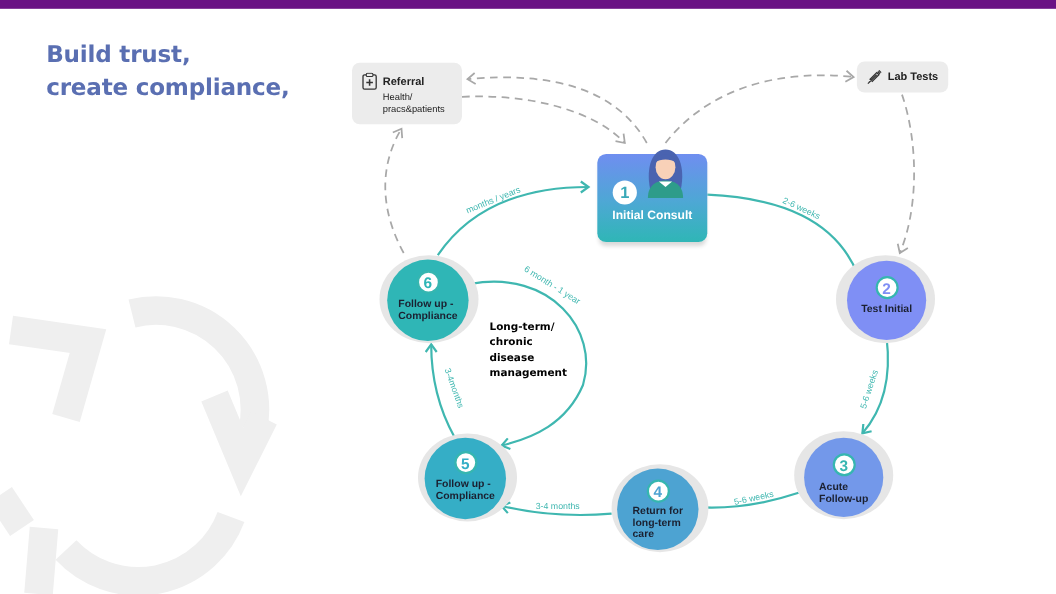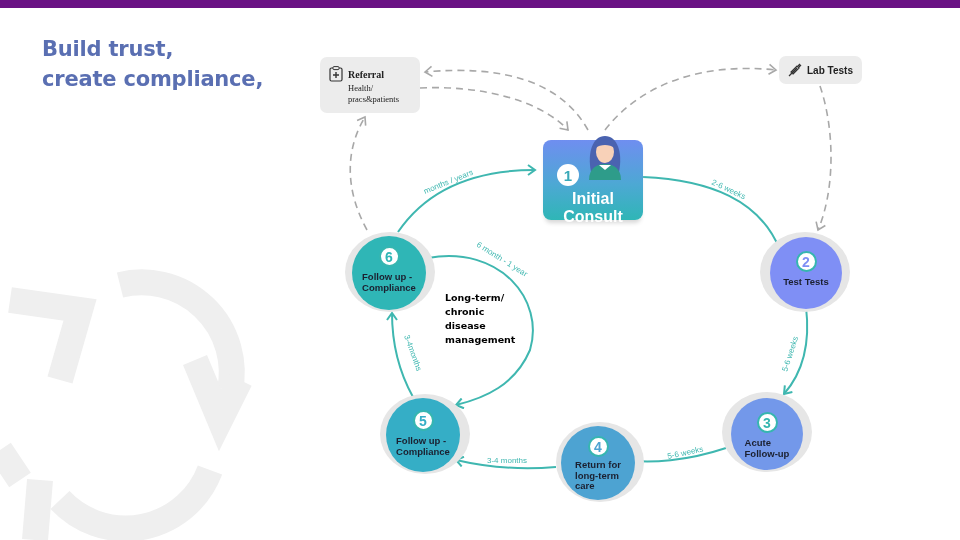--- a/index.html
+++ b/index.html
@@ -2,26 +2,26 @@
 <html><head>
 <meta charset="utf-8">
 <style>
   html,body{margin:0;padding:0;}
   body{width:960px;height:540px;position:relative;overflow:hidden;background:#ffffff;font-family:"DejaVu Sans",sans-serif;}
   .topbar{position:absolute;left:0;top:0;width:960px;height:8px;background:#6a1284;}
   .title{position:absolute;left:42px;top:34px;width:260px;color:#5a6fb2;font-family:"DejaVu Sans",sans-serif;font-weight:bold;font-size:21px;line-height:30px;letter-spacing:-0.2px;}
   .title div{white-space:nowrap;}
   svg.diagram{position:absolute;left:0;top:0;}
   .box{position:absolute;background:#ececec;border-radius:7px;font-family:"Liberation Sans",sans-serif;color:#222;}
-  .referral{left:320px;top:57px;width:100px;height:56px;font-family:Liberation Serif, serif;}
+  .referral{left:320px;top:57px;width:100px;height:56px;}
   .lab{left:779px;top:56px;width:83px;height:28px;}
   .box .t{font-weight:bold;font-size:10px;}
   .box .s{font-size:8.5px;line-height:10px;}
   .consult{position:absolute;left:543px;top:140px;width:100px;height:80px;border-radius:8px;background:linear-gradient(180deg,#6f8ef0 0%,#4da8d4 55%,#2fb6b6 100%);box-shadow:0 5px 4px -2px #d8d8d8;}
-  .consult .lbl{position:absolute;left:0;right:0;top:50px;text-align:center;color:#fff;font-family:"Liberation Sans",sans-serif;font-weight:bold;font-size:16px;}
+  .consult .lbl{position:absolute;left:0;right:0;top:50px;text-align:center;color:#fff;font-family:"Liberation Sans",sans-serif;font-weight:bold;font-size:11px;}
   .node{position:absolute;border-radius:50%;display:flex;flex-direction:column;align-items:center;font-family:"Liberation Sans",sans-serif;}
   .node .badge{width:21px;height:21px;border-radius:50%;background:#fff;border:2px solid #36b6b0;box-sizing:border-box;display:flex;align-items:center;justify-content:center;font-weight:bold;font-size:14px;margin-top:14px;}
   .node .nl{font-weight:bold;font-size:9.5px;line-height:10.5px;text-align:left;margin-top:5px;color:#1b2030;}
   .shadow{position:absolute;border-radius:50%;background:#e6e6e6;}
   .lt{position:absolute;left:445px;top:291px;font-family:"DejaVu Sans",sans-serif;font-weight:bold;font-size:9.5px;line-height:14px;color:#000;}
   .edge-label{font-family:"Liberation Sans",sans-serif;font-size:8px;fill:#3fb7b0;}
 </style>
 </head>
 <body>
 
@@ -105,21 +105,21 @@
     <path d="M6,48 C6,36 14,32 22,32 C30,32 38,36 38,48 Z" fill="#2e9c8a"></path>
     <path d="M16,33 L22,38 L28,33 Z" fill="#fff"></path>
   </svg>
   <div style="position:absolute;left:14px;top:24px;width:22px;height:22px;border-radius:50%;background:#fff;display:flex;align-items:center;justify-content:center;font-family:'Liberation Sans',sans-serif;font-weight:bold;font-size:15px;color:#3aa9b8;">1</div>
   <div class="lbl">Initial Consult</div>
 </div>
 
 <div class="shadow" style="left:760px;top:232px;width:90px;height:80px;"></div>
 <div class="node" style="left:770px;top:237px;width:72px;height:72px;background:#7f8ff5;">
   <div class="badge" style="color:#7f8ff5;">2</div>
-  <div class="nl">Test Tests</div>
+  <div class="nl">Test Initial</div>
 </div>
 
 <div class="shadow" style="left:722px;top:392px;width:90px;height:80px;"></div>
 <div class="node" style="left:731px;top:398px;width:72px;height:72px;background:#7398ea;">
   <div class="badge" style="color:#36b6b0;">3</div>
   <div class="nl">
     <div>Acute</div>
     <div>Follow-up</div>
   </div>
 </div>

